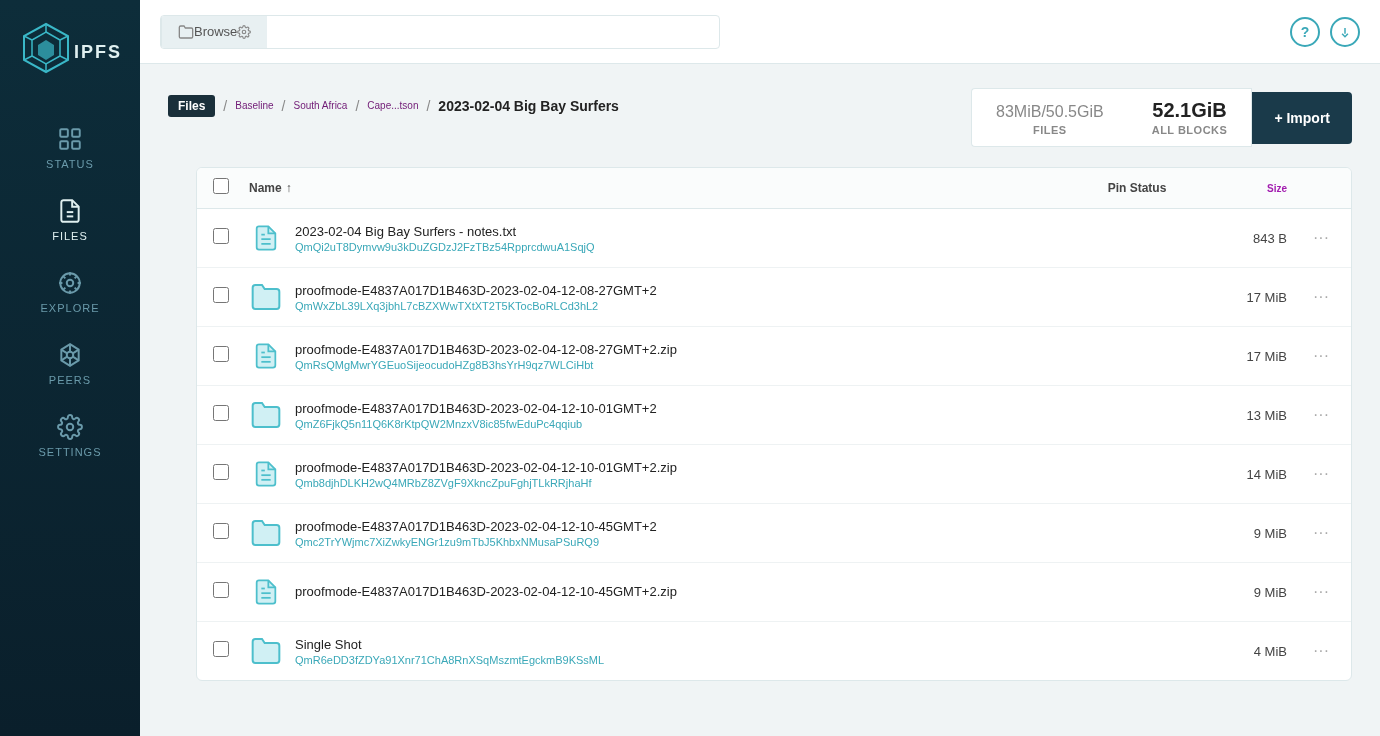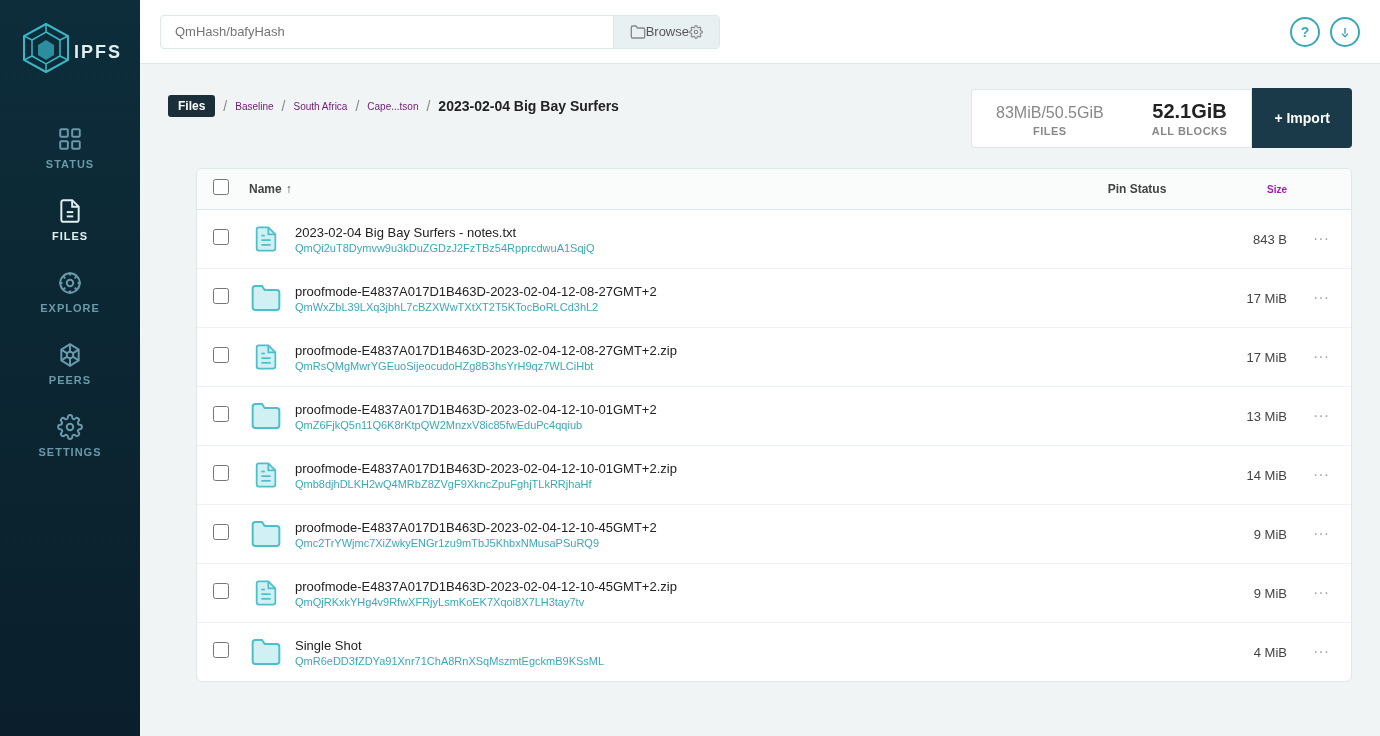--- a/index.html
+++ b/index.html
@@ -40,21 +40,21 @@
     }
     .nav-item {
       display: flex;
       flex-direction: column;
       align-items: center;
       padding: 12px 0;
       width: 100%;
       cursor: pointer;
       color: #6a9aaa;
       font-size: 11px;
-      font-weight: 700;
+      font-weight: 400;
       letter-spacing: 1px;
       gap: 6px;
       transition: color 0.2s;
     }
     .nav-item.active { color: #e0f0f0; }
     .nav-item svg { width: 26px; height: 26px; }
 
     
     .main {
       flex: 1;
@@ -188,21 +188,21 @@
       color: #888;
       font-weight: 600;
       letter-spacing: 0.5px;
       margin-top: 2px;
     }
     .import-btn {
       background: #1a3a4a;
       color: #fff;
       border: none;
       padding: 0 22px;
-      height: 60px;
+      height: 52px;
       font-size: 14px;
       font-weight: 600;
       cursor: pointer;
       border-radius: 0 4px 4px 0;
       white-space: nowrap;
     }
 
     .top-section {
       display: flex;
       align-items: center;
@@ -347,21 +347,20 @@
       </svg>
       <span>SETTINGS</span>
     </div>
   </nav>
 </div>
 
 <div class="main">
 
   <div class="topbar">
     <div class="search-bar">
-      <input class="search-input" type="text" placeholder="QmHash/bafyHash" style="">
       <button class="browse-btn">
         <svg width="16" height="16" viewBox="0 0 24 24" fill="none" stroke="#888" stroke-width="2">
           <path d="M22 19a2 2 0 0 1-2 2H4a2 2 0 0 1-2-2V5a2 2 0 0 1 2-2h5l2 3h9a2 2 0 0 1 2 2z"></path>
         </svg>
         <span>Browse</span>
         <svg width="14" height="14" viewBox="0 0 24 24" fill="none" stroke="#888" stroke-width="2">
           <circle cx="12" cy="12" r="3"></circle>
           <path d="M19.4 15a1.65 1.65 0 0 0 .33 1.82l.06.06a2 2 0 0 1-2.83 2.83l-.06-.06a1.65 1.65 0 0 0-1.82-.33 1.65 1.65 0 0 0-1 1.51V21a2 2 0 0 1-4 0v-.09A1.65 1.65 0 0 0 9 19.4a1.65 1.65 0 0 0-1.82.33l-.06.06a2 2 0 0 1-2.83-2.83l.06-.06A1.65 1.65 0 0 0 4.68 15a1.65 1.65 0 0 0-1.51-1H3a2 2 0 0 1 0-4h.09A1.65 1.65 0 0 0 4.6 9a1.65 1.65 0 0 0-.33-1.82l-.06-.06a2 2 0 0 1 2.83-2.83l.06.06A1.65 1.65 0 0 0 9 4.68a1.65 1.65 0 0 0 1-1.51V3a2 2 0 0 1 4 0v.09a1.65 1.65 0 0 0 1 1.51 1.65 1.65 0 0 0 1.82-.33l.06-.06a2 2 0 0 1 2.83 2.83l-.06.06A1.65 1.65 0 0 0 19.4 9a1.65 1.65 0 0 0 1.51 1H21a2 2 0 0 1 0 4h-.09a1.65 1.65 0 0 0-1.51 1z"></path>
         </svg>
       </button>
@@ -555,21 +554,20 @@
               <svg width="28" height="32" viewBox="0 0 24 24" fill="none" stroke="#4dbfcc" stroke-width="1.5" class="file-icon-svg">
          <path d="M14 2H6a2 2 0 0 0-2 2v16a2 2 0 0 0 2 2h12a2 2 0 0 0 2-2V8z" fill="#d0f0f4" stroke="#4dbfcc"></path>
          <polyline points="14 2 14 8 20 8" stroke="#4dbfcc"></polyline>
          <line x1="8" y1="13" x2="16" y2="13" stroke="#4dbfcc"></line>
          <line x1="8" y1="17" x2="16" y2="17" stroke="#4dbfcc"></line>
          <line x1="8" y1="9" x2="11" y2="9" stroke="#4dbfcc"></line>
        </svg>
             </div>
     <div class="file-info">
       <div class="file-name">proofmode-E4837A017D1B463D-2023-02-04-12-10-45GMT+2.zip</div>
-      <div class="file-hash">QmQjRKxkYHg4v9RfwXFRjyLsmKoEK7Xqoi8X7LH3tay7tv</div>
     </div>
     <div class="col-pin"></div>
     <div class="file-size">9 MiB</div>
     <div class="file-actions">
       <button class="dots-btn">···</button>
     </div>
   </div>
           <div class="table-row">
     <div class="col-check">
       <input type="checkbox" class="checkbox" style="">

